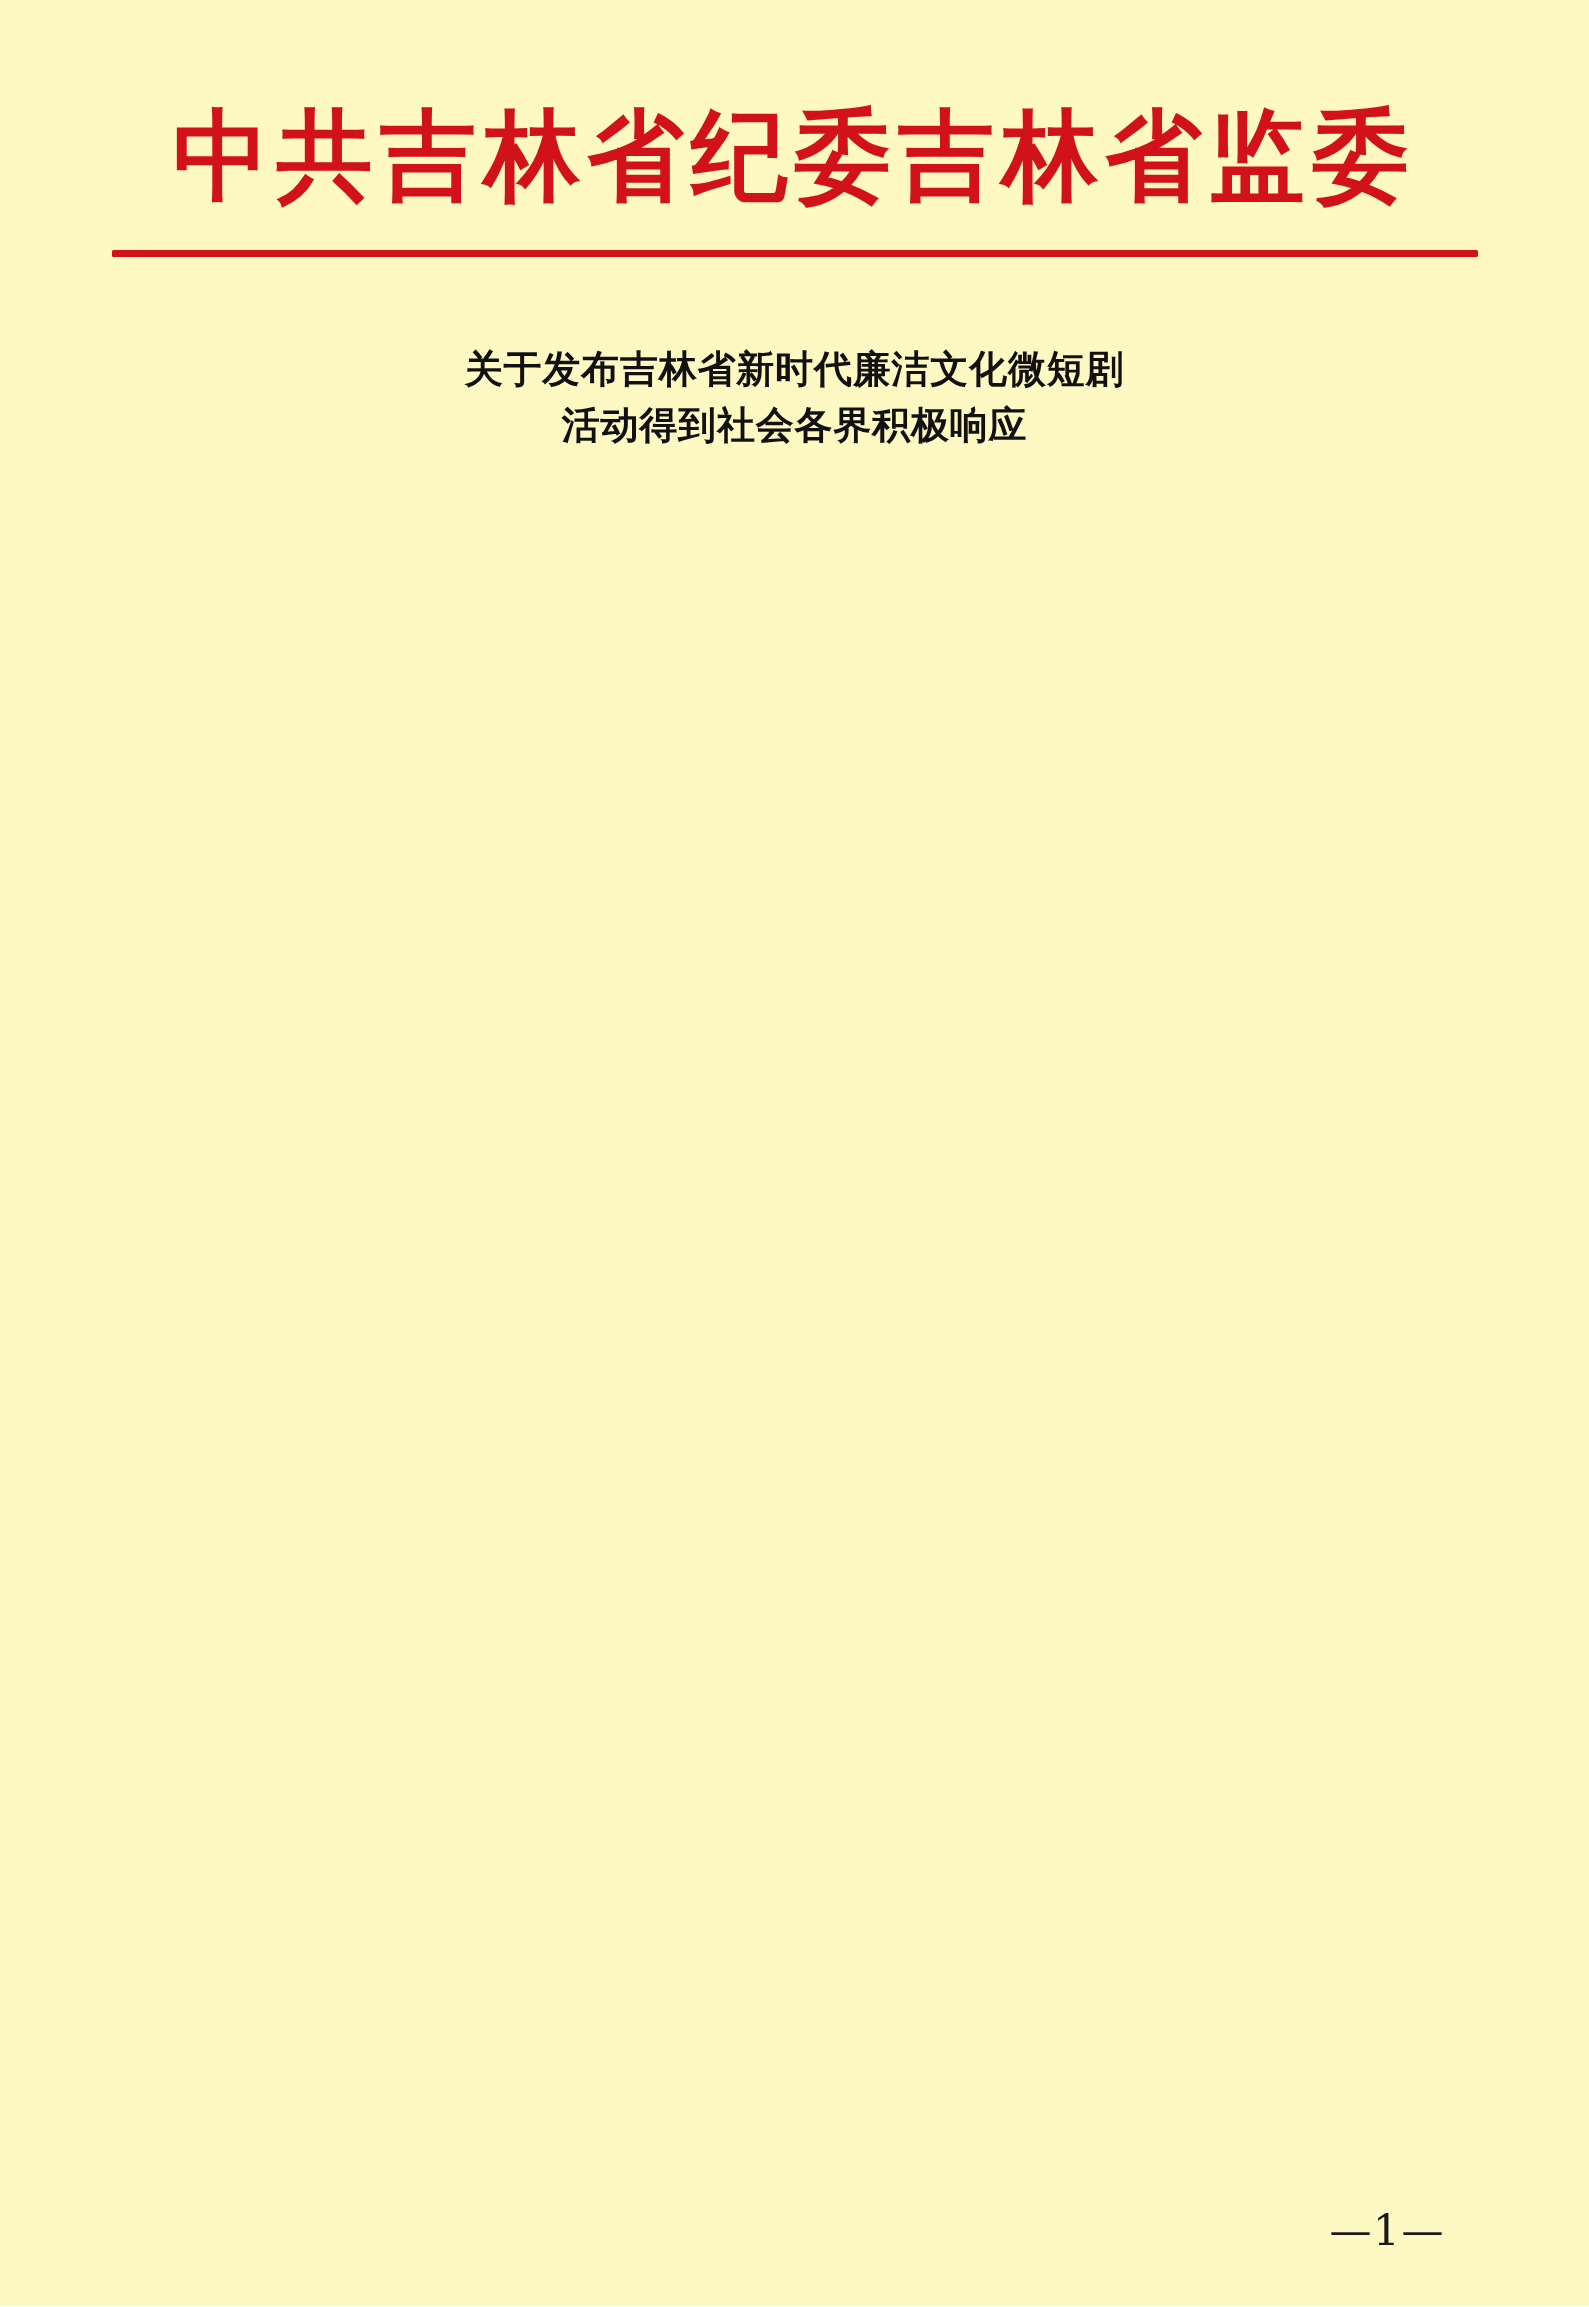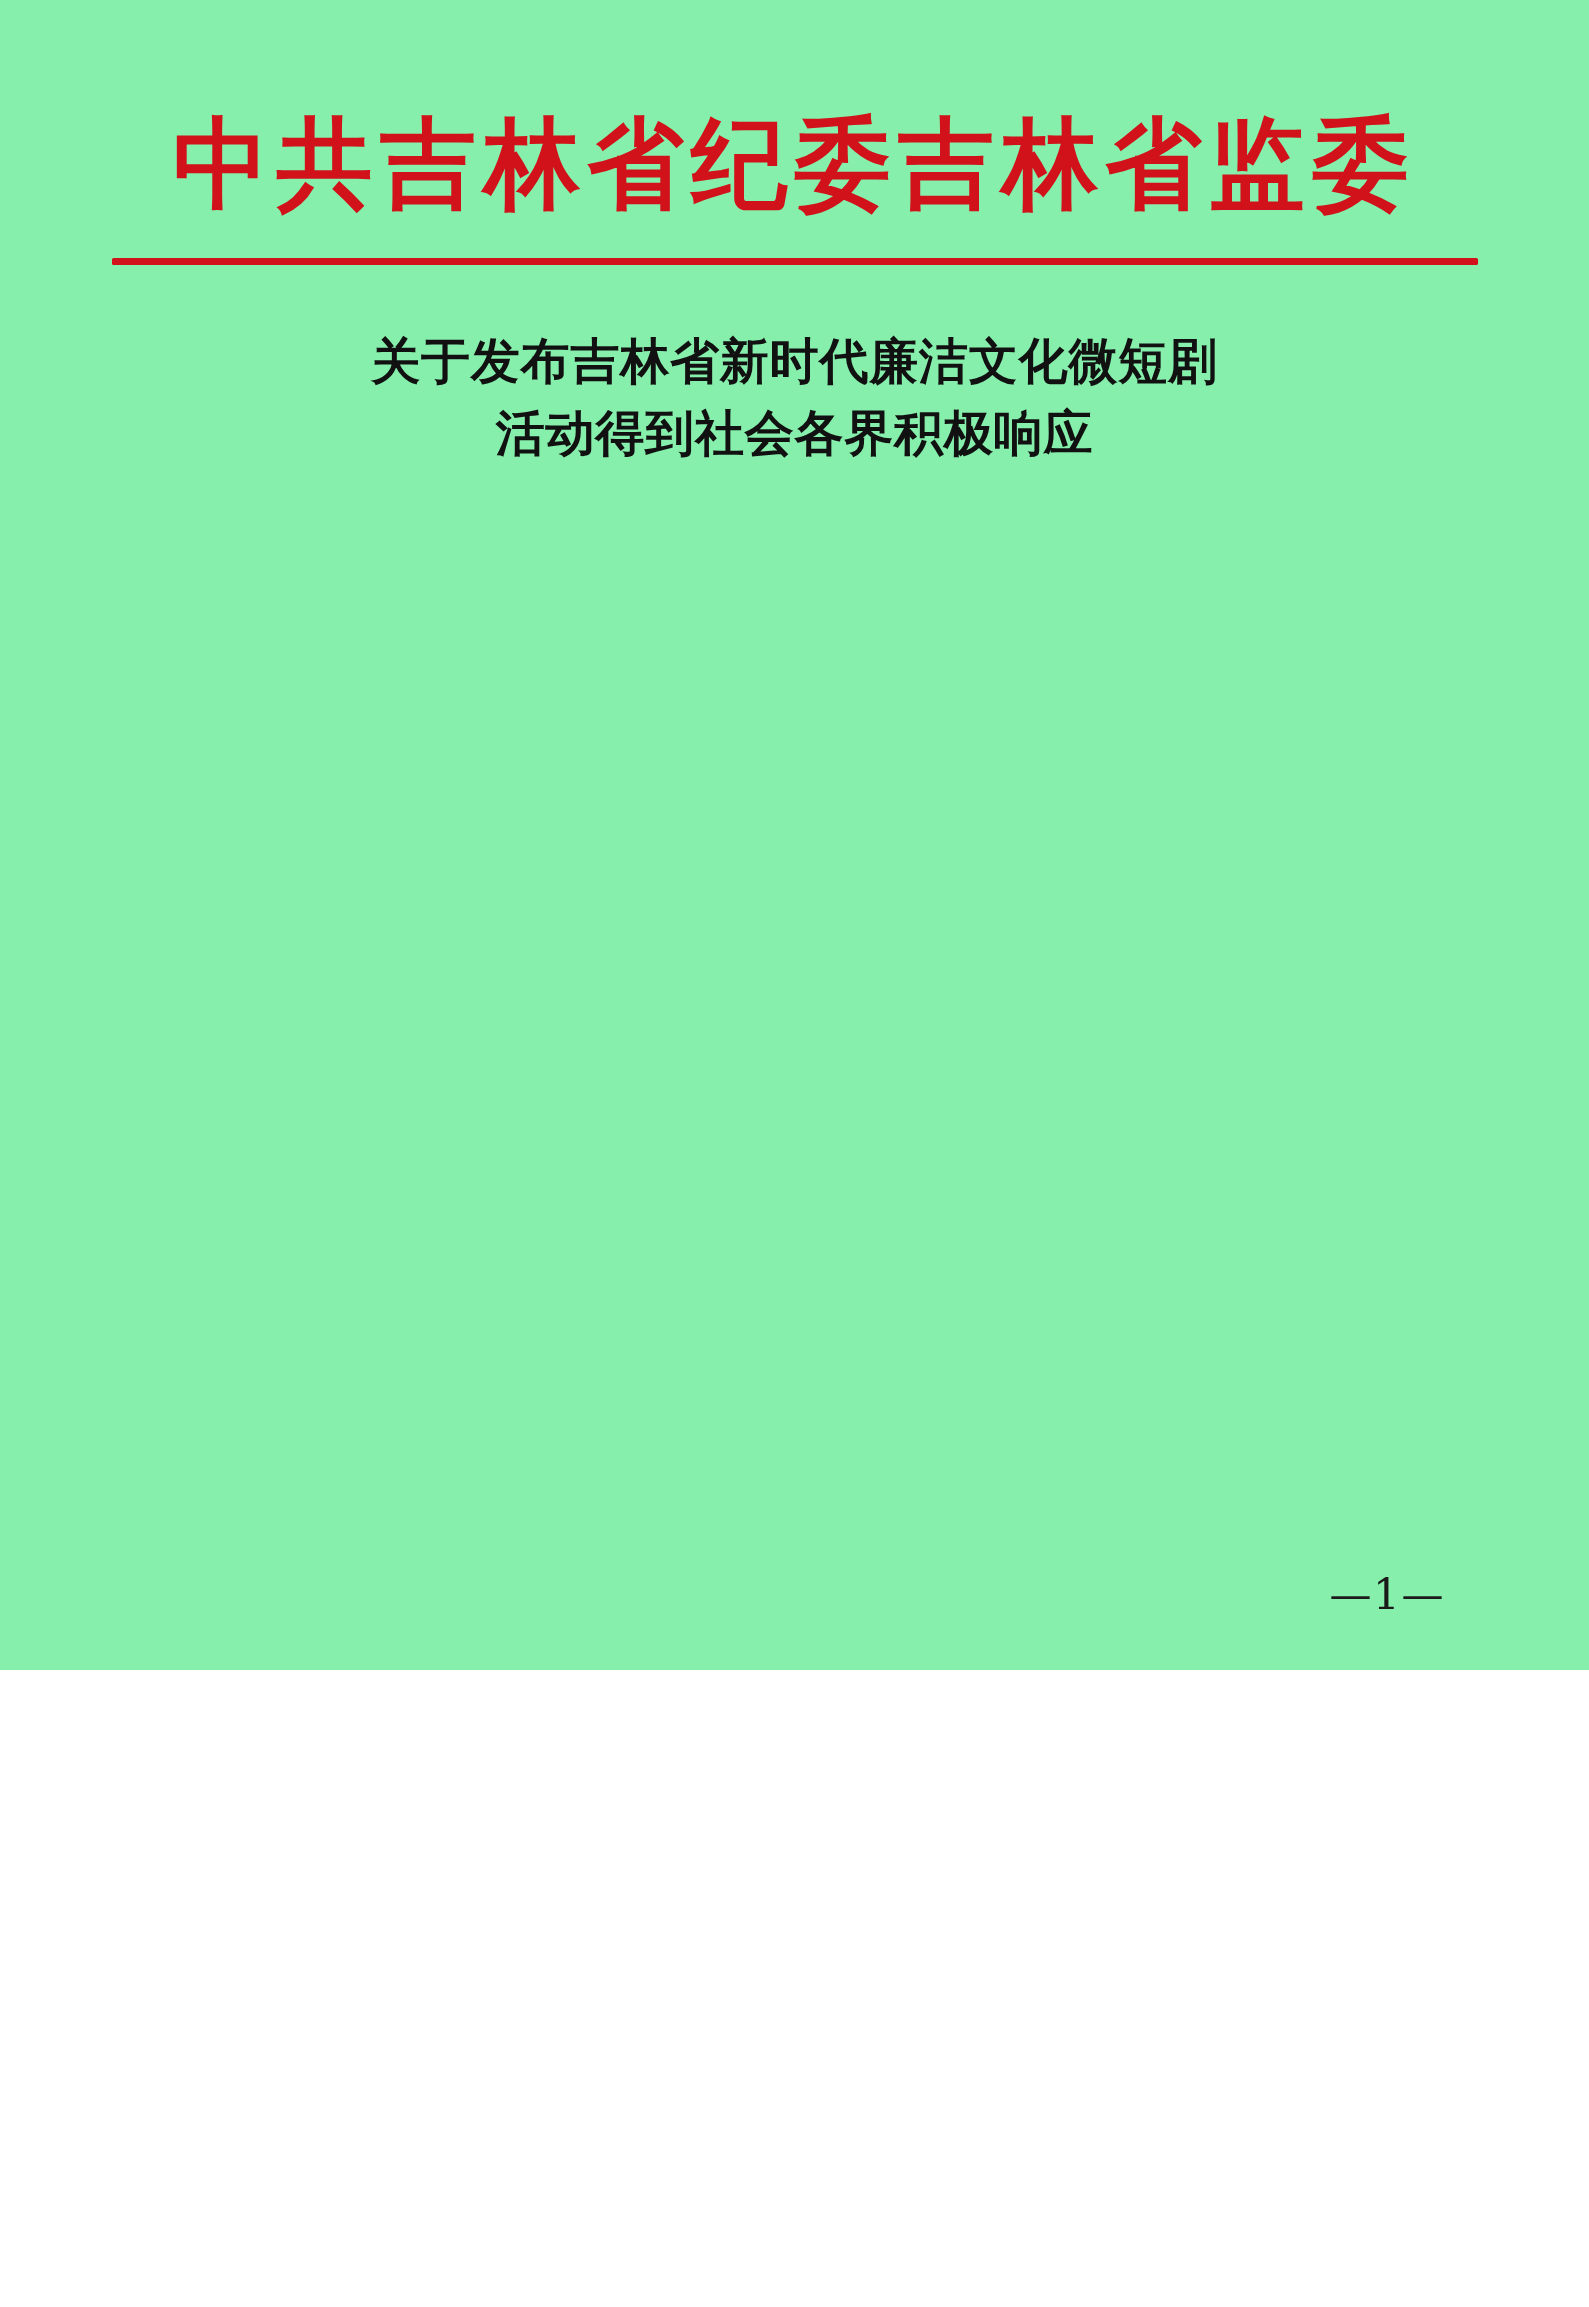--- a/index.html
+++ b/index.html
@@ -12,25 +12,25 @@
     width: 1589px;
     height: 2307px;
     font-family: "Liberation Serif", "DejaVu Serif", serif;
     color: #141414;
     -webkit-font-smoothing: antialiased;
   }
 
   .page {
     position: relative;
     width: 1589px;
-    height: 1670px;
+    height: 2306px;
     box-sizing: border-box;
-    padding: 16px;
+    padding: 8px;
     overflow: hidden;
-    background: #86efac;
+    background: #fef9c3;
   }
 
   
   .letterhead {
     margin: 0;
     padding-top: 93px;
     text-align: center;
   }
   .letterhead-title {
     font-family: "DejaVu Serif", "Liberation Serif", serif;
@@ -45,26 +45,26 @@
   .letterhead-rule {
     margin: 40px auto 0 auto;
     width: 1366px;
     height: 7px;
     background: #d1121a;
     border-radius: 1.6px;
   }
 
   
   .doc-title {
-    margin: 60px auto 0 auto;
+    margin: 84px auto 0 auto;
     width: 1288px;
     text-align: center;
     font-family: "DejaVu Serif", "Liberation Serif", serif;
     font-weight: 700;
-    font-size: 49px;
+    font-size: 38px;
     line-height: 1.48;
     color: #111111;
     letter-spacing: 0.8px;
   }
   .doc-title-line {
     display: block;
     white-space: nowrap;
   }
 
   

